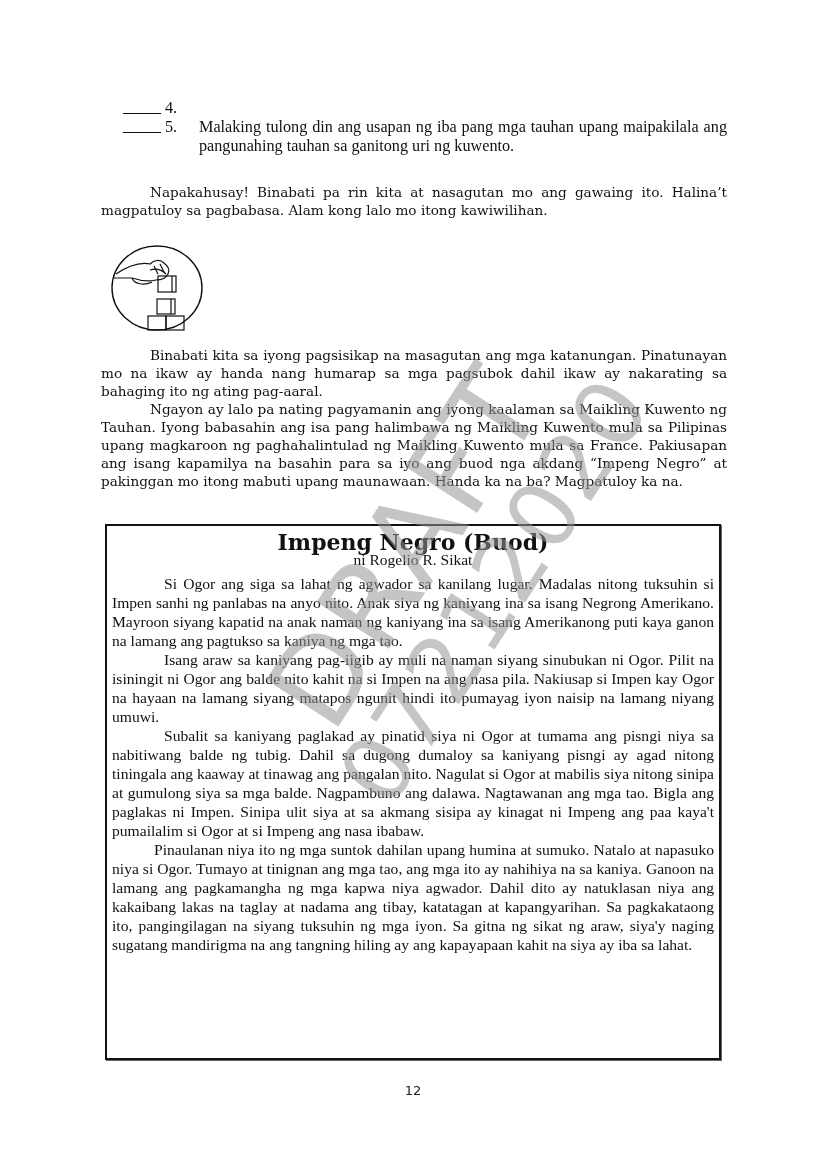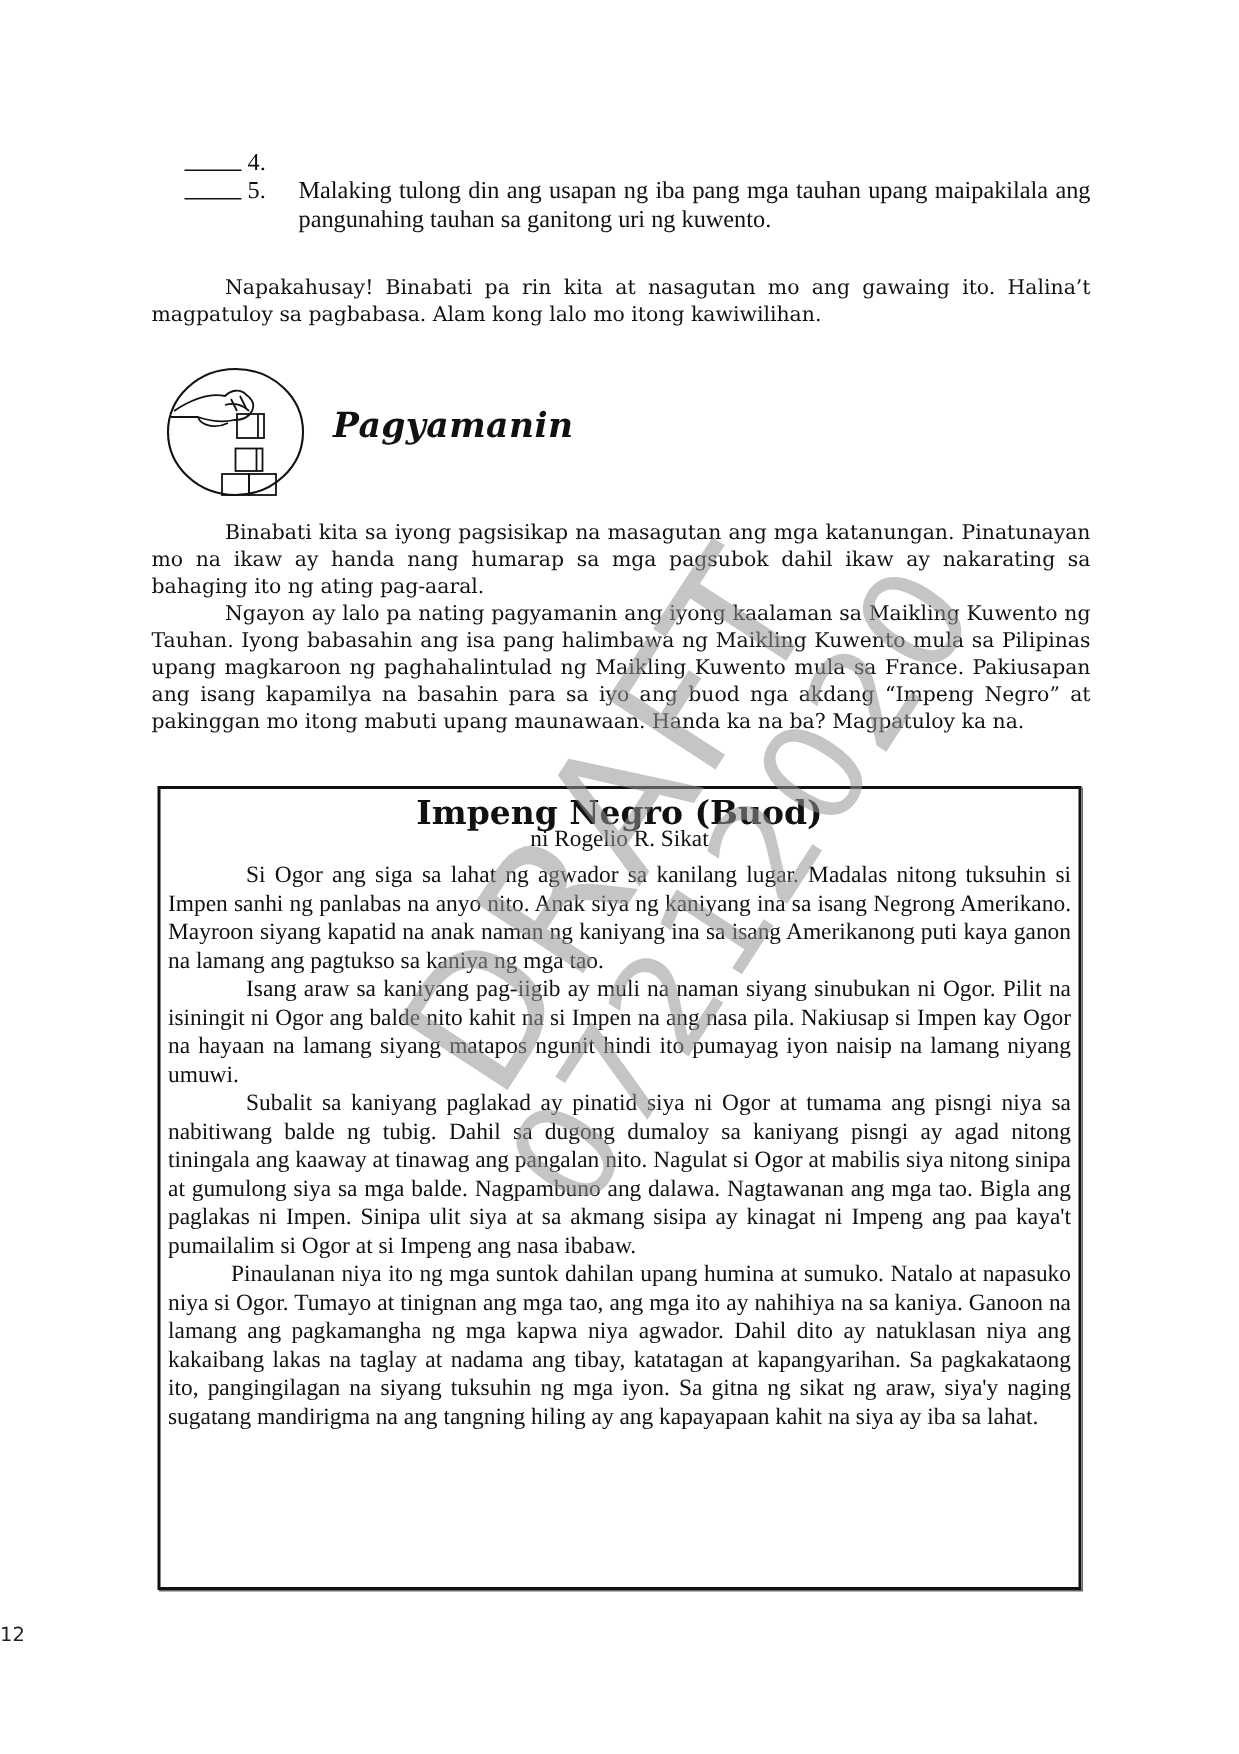--- a/index.html
+++ b/index.html
@@ -22,21 +22,21 @@
 
   
   .story-box { position: absolute; left: 105px; top: 524px; width: 616px; height: 536px; border: 2px solid #111; border-top-width: 2px; box-sizing: border-box; box-shadow: 1px 1px 0 #666; }
   .story-title { position: absolute; left: 0; right: 0; top: 3px; text-align: center; font-family: "DejaVu Serif", serif; font-weight: bold; font-size: 22px; }
   .story-author { position: absolute; left: 0; right: 0; top: 25px; text-align: center; font-family: "Liberation Serif", serif; font-size: 15.5px; }
   .story-body { position: absolute; left: 5px; right: 5px; top: 48px; font-family: "Liberation Serif", serif; font-size: 15.6px; line-height: 19px; text-align: justify; }
   .story-body p { margin: 0; }
   .story-body .indent { display: inline-block; width: 52px; }
   .story-body p.sm .indent { width: 42px; }
 
-  .page-number { position: absolute; left: 0; right: 0; top: 1083px; text-align: left; font-family: "DejaVu Sans", sans-serif; font-size: 13px; color: #222; }
+  .page-number { position: absolute; left: 0; right: 0; top: 1083px; text-align: center; font-family: "DejaVu Sans", sans-serif; font-size: 13px; color: #222; }
   .footer-url { position: absolute; left: 0; right: 0; top: 1125px; text-align: center; font-family: "DejaVu Sans", sans-serif; font-size: 14px; color: #b8b8b8; letter-spacing: 0.3px; }
 
   
   .watermark { position: absolute; left: 210px; top: 470px; width: 460px; height: 200px; transform: rotate(-57deg); transform-origin: center center; pointer-events: none; }
   .watermark .wm1, .watermark .wm2 { font-family: "DejaVu Sans", sans-serif; color: rgba(150,150,150,0.55); font-weight: normal; text-align: center; line-height: 1; white-space: nowrap; }
   .watermark .wm1 { font-size: 118px; letter-spacing: 2px; }
   .watermark .wm2 { font-size: 92px; letter-spacing: 2px; margin-top: -6px; }
 </style>
 </head>
 <body>
@@ -67,21 +67,20 @@
       <path d="M44 22 L48 30 M50 20 L54 28"></path>
 
       <rect x="48" y="32" width="18" height="16"></rect>
       <line x1="62" y1="32" x2="62" y2="48"></line>
       <rect x="47" y="55" width="18" height="15"></rect>
       <line x1="61" y1="55" x2="61" y2="70"></line>
       <rect x="38" y="72" width="18" height="14"></rect>
       <rect x="56" y="72" width="18" height="14"></rect>
     </svg>
   </div>
-  <div class="section-title">Pagyamanin</div>
 
   <div class="para-it" style="top:346px;"><span class="indent"></span><span>Binabati kita sa iyong pagsisikap na masagutan ang mga katanungan. Pinatunayan mo na ikaw ay handa nang humarap sa mga pagsubok dahil ikaw ay nakarating sa bahaging ito ng ating pag-aaral.</span></div>
   <div class="para-it" style="top:400px;"><span class="indent"></span><span>Ngayon ay lalo pa nating pagyamanin ang iyong kaalaman sa Maikling Kuwento ng Tauhan. Iyong babasahin ang isa pang halimbawa ng Maikling Kuwento mula sa Pilipinas upang magkaroon ng paghahalintulad ng Maikling Kuwento mula sa France. Pakiusapan ang isang kapamilya na basahin para sa iyo ang buod nga akdang “Impeng Negro” at pakinggan mo itong mabuti upang maunawaan. Handa ka na ba? Magpatuloy ka na.</span></div>
 
   <div class="story-box">
     <div class="story-title">Impeng Negro (Buod)</div>
     <div class="story-author">ni Rogelio R. Sikat</div>
     <div class="story-body">
       <p><span class="indent"></span><span>Si Ogor ang siga sa lahat ng agwador sa kanilang lugar. Madalas nitong tuksuhin si Impen sanhi ng panlabas na anyo nito. Anak siya ng kaniyang ina sa isang Negrong Amerikano. Mayroon siyang kapatid na anak naman ng kaniyang ina sa isang Amerikanong puti kaya ganon na lamang ang pagtukso sa kaniya ng mga tao.</span></p>
       <p><span class="indent"></span><span>Isang araw sa kaniyang pag-iigib ay muli na naman siyang sinubukan ni Ogor. Pilit na isiningit ni Ogor ang balde nito kahit na si Impen na ang nasa pila. Nakiusap si Impen kay Ogor na hayaan na lamang siyang matapos ngunit hindi ito pumayag iyon naisip na lamang niyang umuwi.</span></p>

